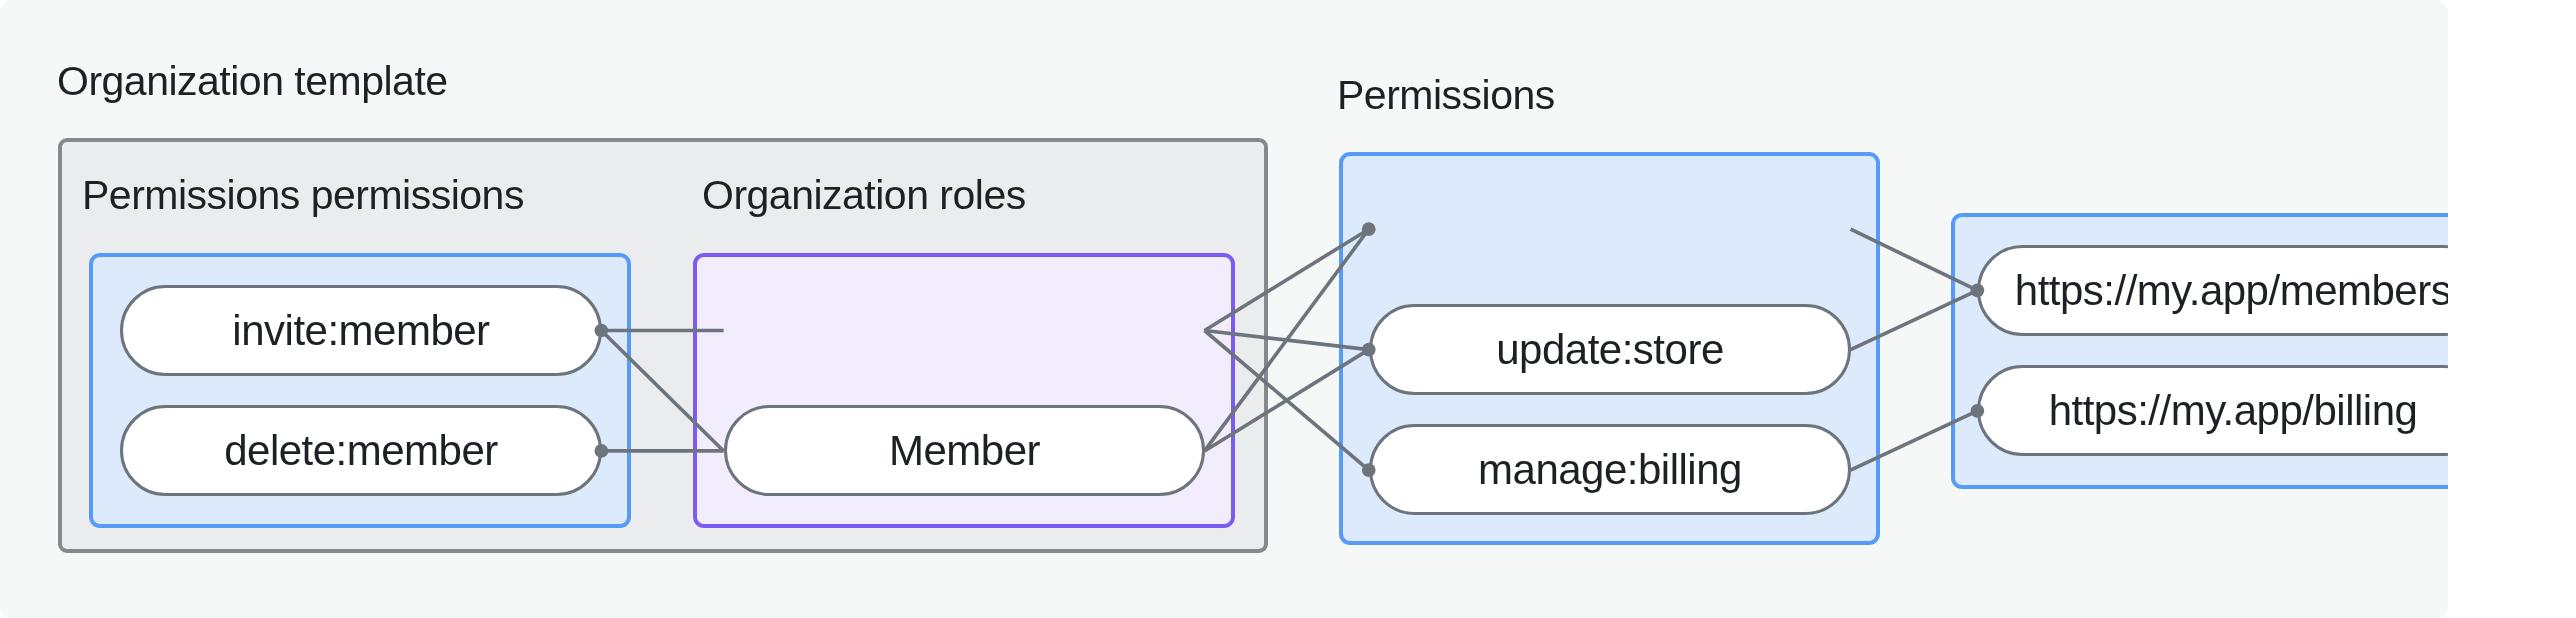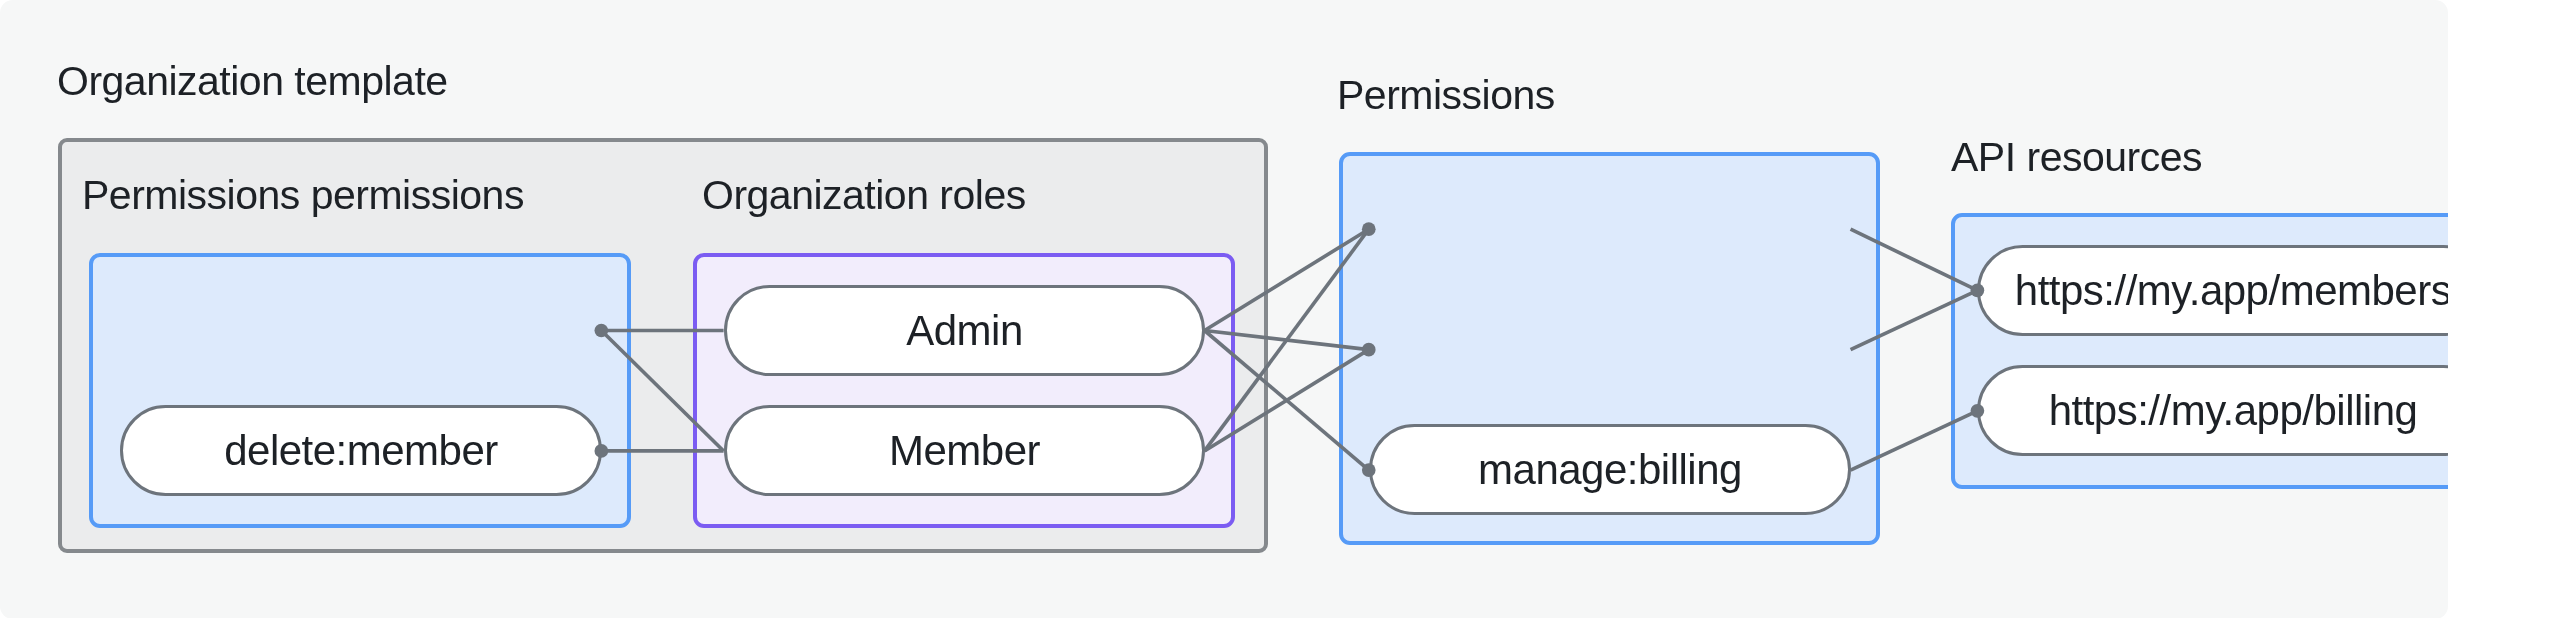--- a/index.html
+++ b/index.html
@@ -63,25 +63,25 @@
   <div class="zone gray" id="z-template"></div>
   <div class="zone blue" id="z-org-permissions"></div>
   <div class="zone purple" id="z-org-roles"></div>
   <div class="zone blue" id="z-permissions"></div>
   <div class="zone blue" id="z-api-resources"></div>
 
   <div class="heading" id="h-template">Organization template</div>
   <div class="heading" id="h-org-permissions">Permissions permissions</div>
   <div class="heading" id="h-org-roles">Organization roles</div>
   <div class="heading" id="h-permissions">Permissions</div>
-  <div class="heading" id="h-api-resources">API resources</div>
 
+  <div class="pill" id="n-invite-member">invite:member</div>
   <div class="pill" id="n-delete-member">delete:member</div>
-  <div class="pill" id="n-admin">Admin</div>
   <div class="pill" id="n-member">Member</div>
+  <div class="pill" id="n-update-store">update:store</div>
   <div class="pill" id="n-manage-billing">manage:billing</div>
   <div class="pill" id="n-api-members">https://my.app/members</div>
   <div class="pill" id="n-api-billing">https://my.app/billing</div>
 
   <svg class="edge-layer" viewBox="0 0 2823 678">
       <line x1="659" y1="362" x2="793" y2="362" stroke="#6d747c" stroke-width="4"></line>
       <line x1="659" y1="362" x2="793" y2="494" stroke="#6d747c" stroke-width="4"></line>
       <line x1="659" y1="494" x2="793" y2="494" stroke="#6d747c" stroke-width="4"></line>
       <line x1="1320" y1="362" x2="1500" y2="251" stroke="#6d747c" stroke-width="4"></line>
       <line x1="1320" y1="362" x2="1500" y2="383" stroke="#6d747c" stroke-width="4"></line>

